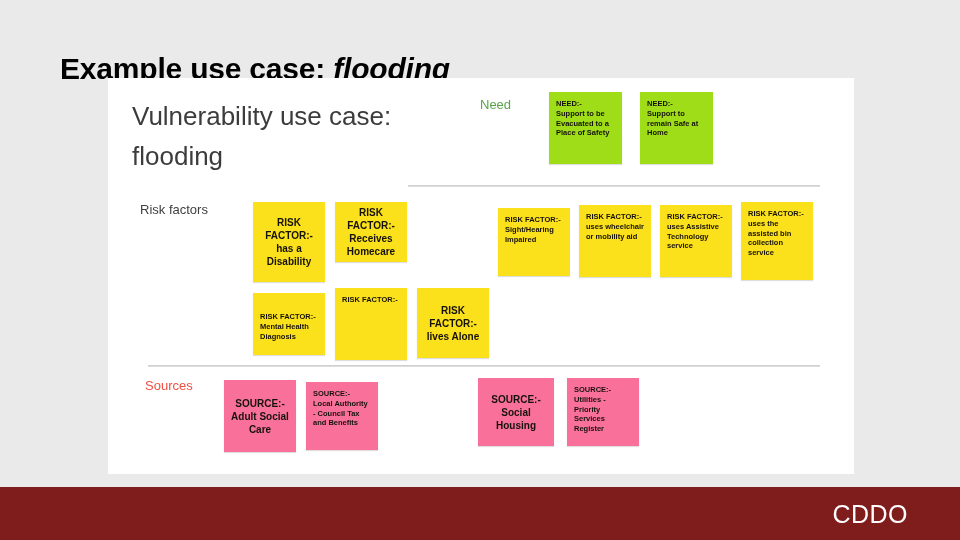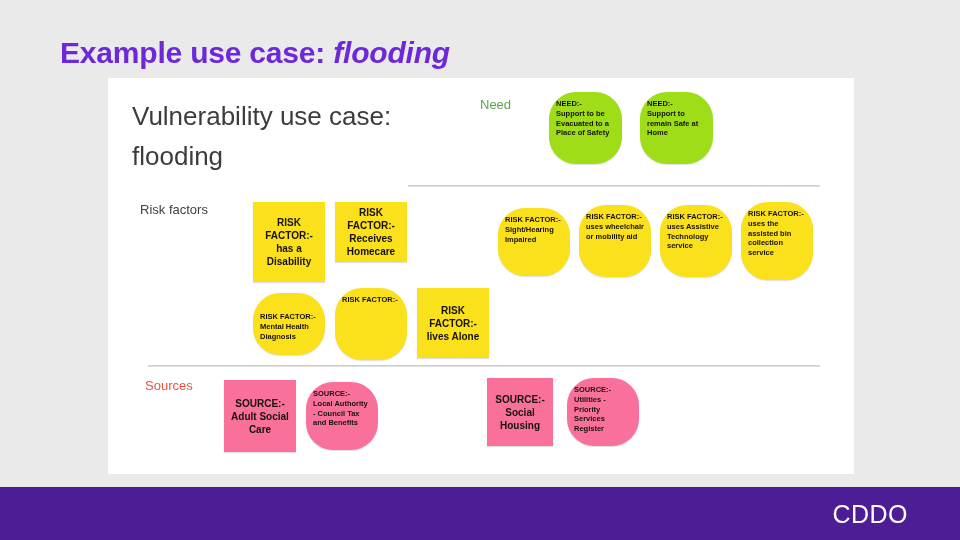--- a/index.html
+++ b/index.html
@@ -12,24 +12,24 @@
     background: #eaeaea;
     font-family: "Liberation Sans", sans-serif;
     overflow: hidden;
     position: relative;
   }
 
   
   .slide-title {
     position: absolute;
     left: 60px;
-    top: 36px;
+    top: 52px;
     font-size: 30px;
     font-weight: bold;
-    color: #6d28d9;
+    color: #000000;
     letter-spacing: -0.2px;
     white-space: nowrap;
   }
   .slide-title .em {
     font-style: italic;
   }
 
   
   .board {
     position: absolute;
@@ -99,38 +99,38 @@
     font-weight: bold;
     color: #16120b;
     line-height: 1.3;
     box-shadow: 0 1px 1px rgba(0,0,0,0.13);
     overflow: hidden;
   }
   .note.green  { background: #9fdd18; }
   .note.yellow { background: #fbe01c; }
   .note.pink   { background: #f9719b; }
 
-  .note.small  { font-size: 7.5px; text-align: left; border-radius: 27px; }
+  .note.small  { font-size: 7.5px; text-align: left; }
   .note.big    { font-size: 10px; text-align: center; padding: 10px 6px; }
 
   .note.big.vcenter {
     display: flex;
     align-items: center;
     justify-content: center;
   }
   .note.big.vcenter > span { display: block; width: 100%; }
 
   
   .footer {
     position: absolute;
     left: 0;
     bottom: 0;
     width: 960px;
     height: 53px;
-    background: #4c1d95;
+    background: #7f1d1d;
   }
   .footer-logo {
     position: absolute;
     right: 52px;
     top: 13px;
     color: #ffffff;
     font-size: 25px;
     letter-spacing: 0.5px;
   }
 </style>
@@ -208,21 +208,21 @@
   <div class="note pink big vcenter" style="left:116px; top:302px; width:72px; height:72px;">
     <span>
       <span>SOURCE:-</span>
       <span>Adult Social Care</span>
     </span>
   </div>
   <div class="note pink small" style="left:198px; top:304px; width:72px; height:68px;">
     <div>SOURCE:-</div>
     <div>Local Authority - Council Tax and Benefits</div>
   </div>
-  <div class="note pink big vcenter" style="left:370px; top:300px; width:66px; height:68px;margin-left:9px;">
+  <div class="note pink big vcenter" style="left:370px; top:300px; width:76px; height:68px;">
     <span>
       <span>SOURCE:-</span>
       <span>Social Housing</span>
     </span>
   </div>
   <div class="note pink small" style="left:459px; top:300px; width:72px; height:68px;">
     <div>SOURCE:-</div>
     <div>Utilities - Priority Services Register</div>
   </div>
 

